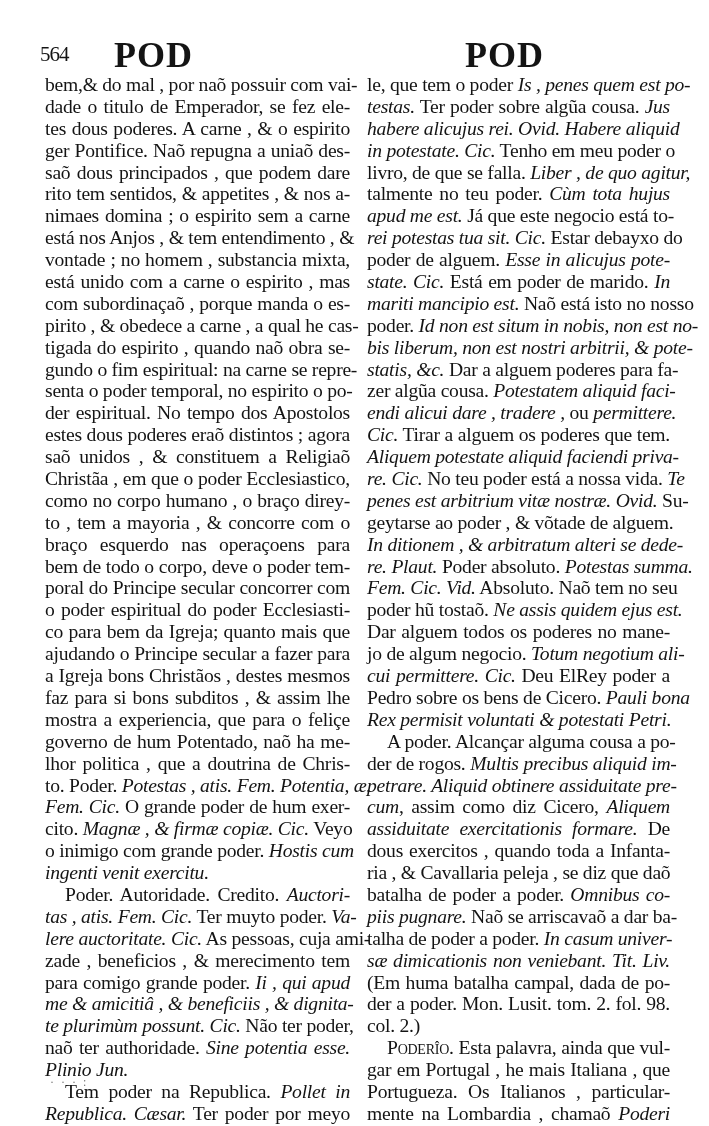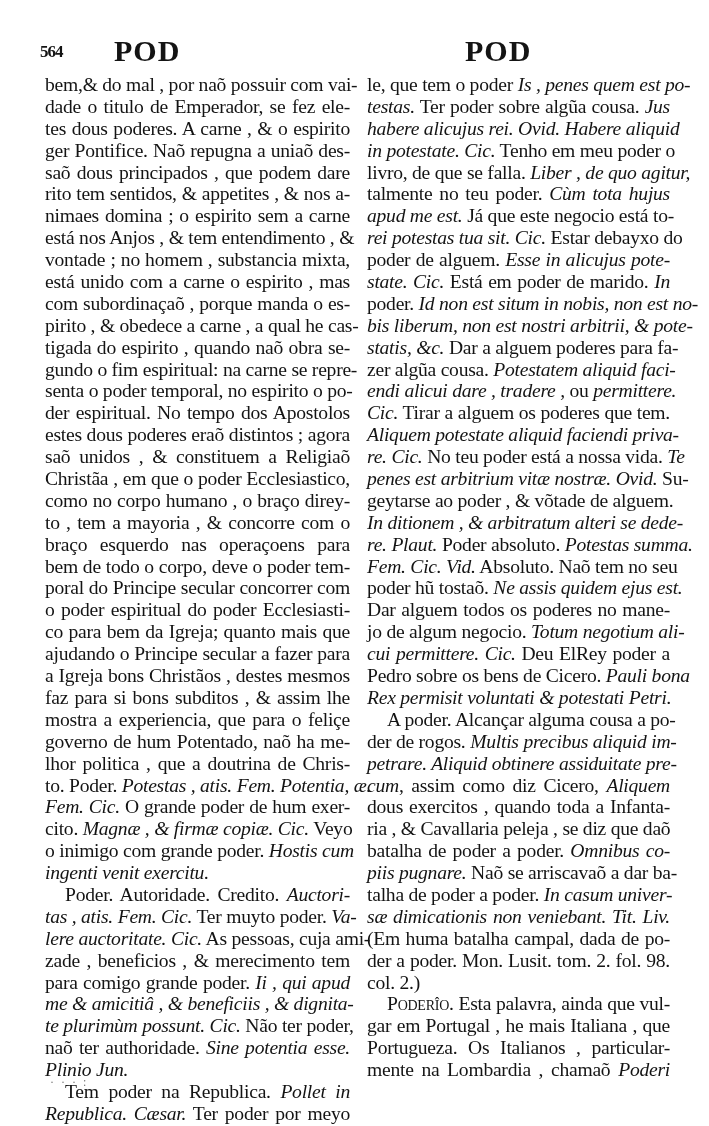--- a/index.html
+++ b/index.html
@@ -4,25 +4,25 @@
 <style>
   html, body { margin: 0; padding: 0; background: #ffffff; }
   body {
     width: 709px; height: 1126px; position: relative; overflow: hidden;
     font-family: "Liberation Serif", "DejaVu Serif", serif;
     color: #141414;
   }
   .page { position: absolute; left: 0; top: 0; width: 709px; height: 1126px; }
   .folio {
     position: absolute; top: 42px; left: 40px;
-    font-size: 17px; font-weight: bold; letter-spacing: -1px;
+    font-size: 21px; font-weight: normal; letter-spacing: -1px;
   }
   .running-head {
     position: absolute; top: 34px;
-    font-size: 30px; font-weight: bold; letter-spacing: 1px;
+    font-size: 36px; font-weight: bold; letter-spacing: 1px;
   }
   .rh-left { left: 114px; }
   .rh-right { left: 465px; }
   .column {
     position: absolute; top: 74px;
     font-size: 19.6px; line-height: 21.9px;
   }
   .col-left { left: 45px; width: 305px; }
   .col-right { left: 367px; width: 303px; }
   .line {
@@ -101,20 +101,21 @@
       <div class="line"><span>le, que tem o poder </span><span class="it">Is , penes quem est po-</span></div>
       <div class="line"><span class="it">testas.</span><span> Ter poder sobre algũa cousa. </span><span class="it">Jus</span></div>
       <div class="line"><span class="it">habere alicujus rei. Ovid. Habere aliquid</span></div>
       <div class="line"><span class="it">in potestate. Cic.</span><span> Tenho em meu poder o</span></div>
       <div class="line"><span>livro, de que se falla. </span><span class="it">Liber , de quo agitur,</span></div>
       <div class="line"><span>talmente no teu poder. </span><span class="it">Cùm tota hujus</span></div>
       <div class="line"><span class="it">apud me est.</span><span> Já que este negocio está to-</span></div>
       <div class="line"><span class="it">rei potestas tua sit. Cic.</span><span> Estar debayxo do</span></div>
       <div class="line"><span>poder de alguem. </span><span class="it">Esse in alicujus pote-</span></div>
       <div class="line"><span class="it">state. Cic.</span><span> Está em poder de marido. </span><span class="it">In</span></div>
+      <div class="line"><span class="it">mariti mancipio est.</span><span> Naõ está isto no nosso</span></div>
       <div class="line"><span>poder. </span><span class="it">Id non est situm in nobis, non est no-</span></div>
       <div class="line"><span class="it">bis liberum, non est nostri arbitrii, &amp; pote-</span></div>
       <div class="line"><span class="it">statis, &amp;c.</span><span> Dar a alguem poderes para fa-</span></div>
       <div class="line"><span>zer algũa cousa. </span><span class="it">Potestatem aliquid faci-</span></div>
       <div class="line"><span class="it">endi alicui dare , tradere , </span><span>ou </span><span class="it">permittere.</span></div>
       <div class="line"><span class="it">Cic.</span><span> Tirar a alguem os poderes que tem.</span></div>
       <div class="line"><span class="it">Aliquem potestate aliquid faciendi priva-</span></div>
       <div class="line"><span class="it">re. Cic.</span><span> No teu poder está a nossa vida. </span><span class="it">Te</span></div>
       <div class="line"><span class="it">penes est arbitrium vitæ nostræ. Ovid.</span><span> Su-</span></div>
       <div class="line"><span>geytarse ao poder , &amp; võtade de alguem.</span></div>
@@ -124,20 +125,21 @@
       <div class="line"><span>poder hũ tostaõ. </span><span class="it">Ne assis quidem ejus est.</span></div>
       <div class="line"><span>Dar alguem todos os poderes no mane-</span></div>
       <div class="line"><span>jo de algum negocio. </span><span class="it">Totum negotium ali-</span></div>
       <div class="line"><span class="it">cui permittere. Cic.</span><span> Deu ElRey poder a</span></div>
       <div class="line"><span>Pedro sobre os bens de Cicero. </span><span class="it">Pauli bona</span></div>
       <div class="line"><span class="it">Rex permisit voluntati &amp; potestati Petri.</span></div>
       <div class="line indent"><span>A poder. Alcançar alguma cousa a po-</span></div>
       <div class="line"><span>der de rogos. </span><span class="it">Multis precibus aliquid im-</span></div>
       <div class="line"><span class="it">petrare. Aliquid obtinere assiduitate pre-</span></div>
       <div class="line"><span class="it">cum</span><span>, assim como diz Cicero, </span><span class="it">Aliquem</span></div>
+      <div class="line"><span class="it">assiduitate exercitationis formare.</span><span> De</span></div>
       <div class="line"><span>dous exercitos , quando toda a Infanta-</span></div>
       <div class="line"><span>ria , &amp; Cavallaria peleja , se diz que daõ</span></div>
       <div class="line"><span>batalha de poder a poder. </span><span class="it">Omnibus co-</span></div>
       <div class="line"><span class="it">piis pugnare.</span><span> Naõ se arriscavaõ a dar ba-</span></div>
       <div class="line"><span>talha de poder a poder. </span><span class="it">In casum univer-</span></div>
       <div class="line"><span class="it">sæ dimicationis non veniebant. Tit. Liv.</span></div>
       <div class="line"><span>(Em huma batalha campal, dada de po-</span></div>
       <div class="line"><span>der a poder. Mon. Lusit. tom. 2. fol. 98.</span></div>
       <div class="line last"><span>col. 2.)</span></div>
       <div class="line indent"><span class="sc">Poderîo.</span><span> Esta palavra, ainda que vul-</span></div>

